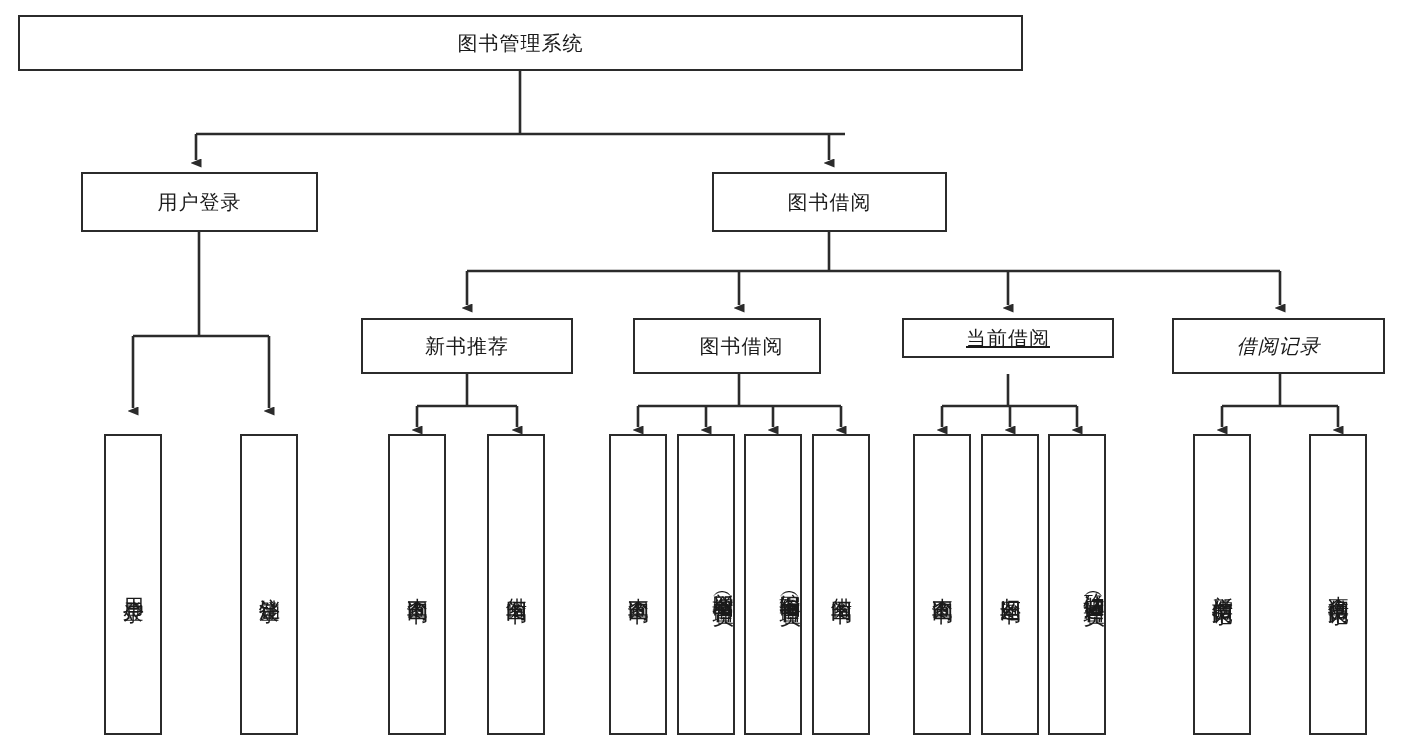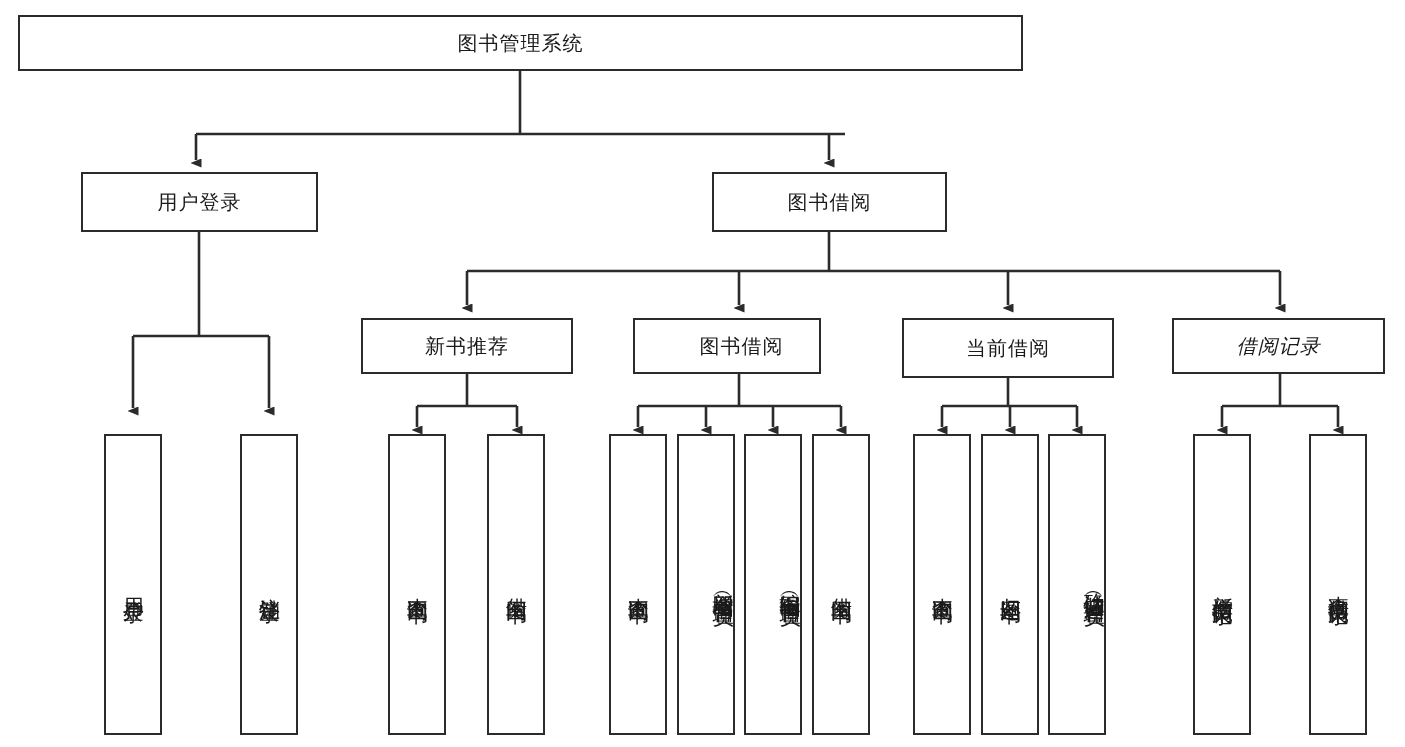--- a/index.html
+++ b/index.html
@@ -122,21 +122,21 @@
     </g>
   </svg>
 
   <div class="node h" style="left:18px; top:15px; width:1005px; height:56px;">图书管理系统</div>
 
   <div class="node h" style="left:81px; top:172px; width:237px; height:60px;">用户登录</div>
   <div class="node h" style="left:712px; top:172px; width:235px; height:60px;">图书借阅</div>
 
   <div class="node h" style="left:361px; top:318px; width:212px; height:56px;">新书推荐</div>
   <div class="node h" style="left:633px; top:318px; width:188px; height:56px;padding-left:29px;">图书借阅</div>
-  <div class="node h" style="left:902px; top:318px; width:212px; height:60px;">当前借阅</div>
+  <div class="node h" style="left:902px; top:318px; width:212px; height:40px;text-decoration:underline;">当前借阅</div>
   <div class="node h" style="left:1172px; top:318px; width:213px; height:56px;font-style:italic;">借阅记录</div>
 
   <div class="node v mid" style="left:104px; top:434px; width:58px; height:301px;">用户登录</div>
   <div class="node v mid" style="left:240px; top:434px; width:58px; height:301px;">注销登录</div>
 
   <div class="node v mid" style="left:388px; top:434px; width:58px; height:301px;">查询图书</div>
   <div class="node v mid" style="left:487px; top:434px; width:58px; height:301px;">借阅图书</div>
 
   <div class="node v mid" style="left:609px; top:434px; width:58px; height:301px;">查询图书</div>
   <div class="node v" style="left:677px; top:434px; width:58px; height:301px;">新增图书（管理员）</div>

